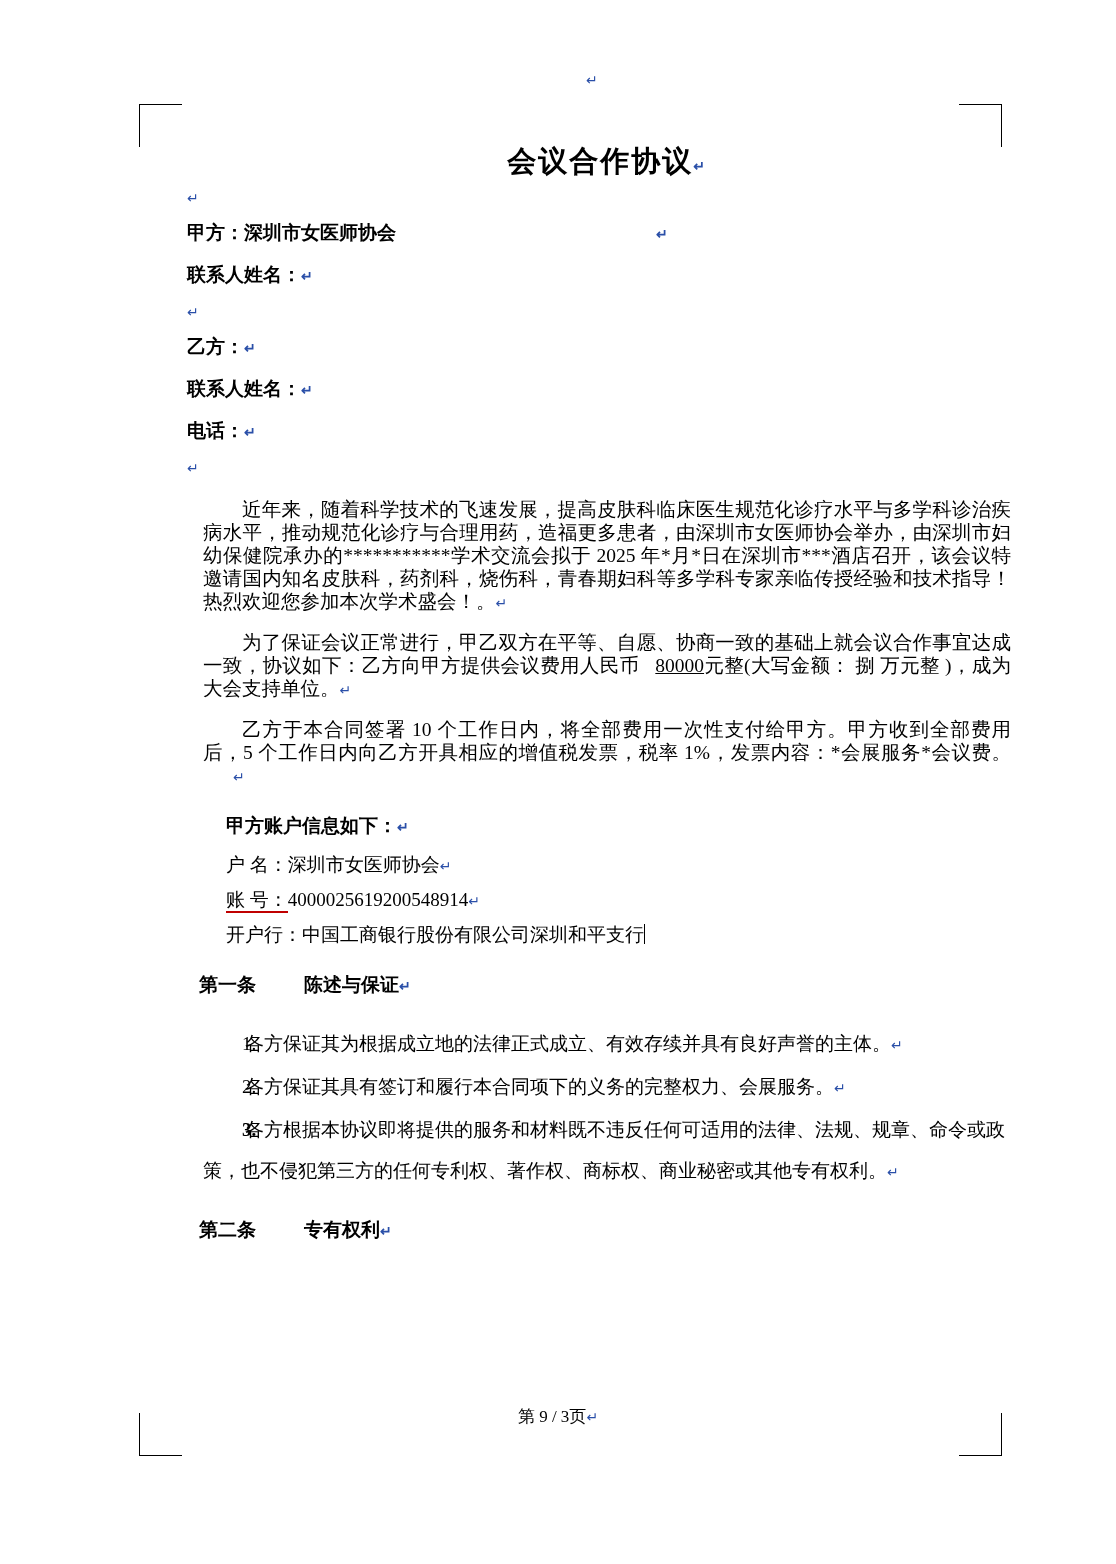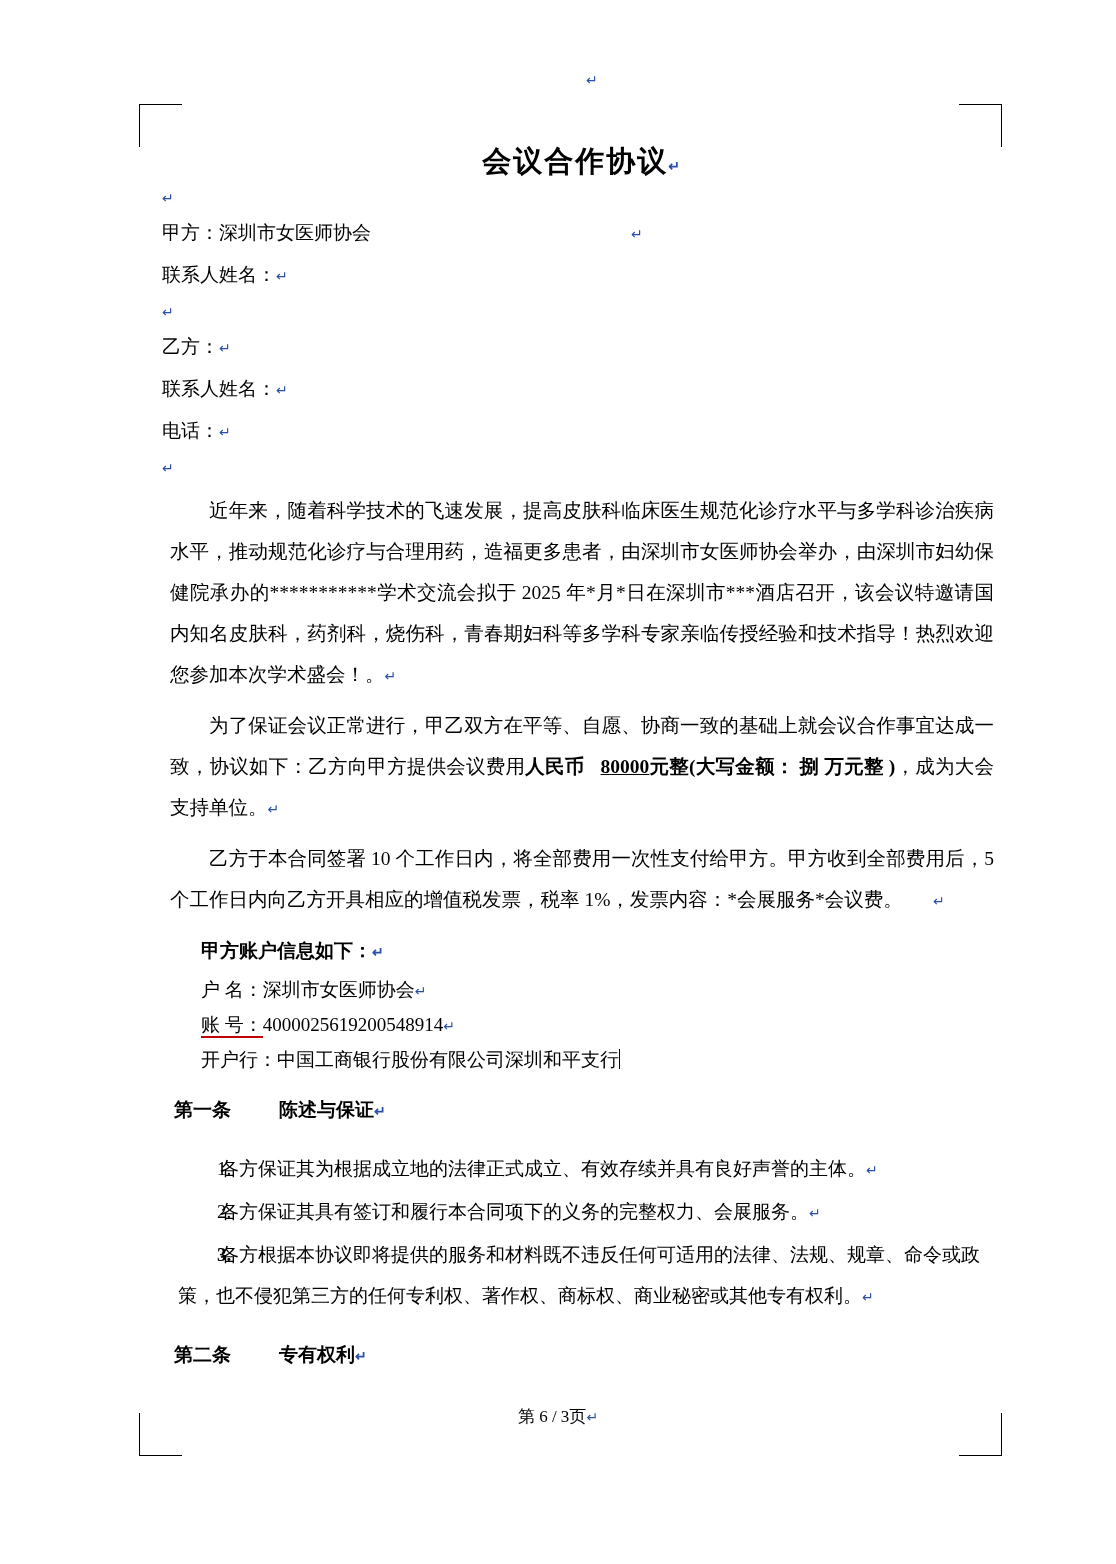--- a/index.html
+++ b/index.html
@@ -28,21 +28,21 @@
     width: 42px;
     height: 42px;
   }
   .crop.tl { left: 139px; top: 104px; border-left: 1px solid #000; border-top: 1px solid #000; }
   .crop.tr { left: 959px; top: 104px; border-right: 1px solid #000; border-top: 1px solid #000; }
   .crop.bl { left: 139px; top: 1413px; border-left: 1px solid #000; border-bottom: 1px solid #000; }
   .crop.br { left: 959px; top: 1413px; border-right: 1px solid #000; border-bottom: 1px solid #000; }
 
   .content {
     position: absolute;
-    left: 162px;
+    left: 187px;
     top: 120px;
     width: 840px;
   }
 
   .pilcrow {
     color: #2a4fa8;
     font-family: "Liberation Sans", sans-serif;
     font-size: 14px;
     vertical-align: baseline;
   }
@@ -57,43 +57,43 @@
   }
 
   .blankline {
     height: 30px;
     font-size: 19px;
     line-height: 30px;
   }
 
   .fieldline {
     font-size: 19px;
-    font-weight: normal;
+    font-weight: bold;
     line-height: 42px;
     height: 42px;
     white-space: nowrap;
   }
   .fieldline .tabgap {
     display: inline-block;
     width: 260px;
   }
   .fieldline .tabgap2 {
     display: inline-block;
     width: 190px;
   }
 
   p.body {
     font-size: 19.5px;
-    line-height: 41px;
-    margin: 8px;
+    line-height: 23px;
+    margin: 16px;
     text-align: justify;
     text-indent: 39px;
   }
 
-  .bold { font-weight: bold; }
+  .bold { font-weight: normal; }
   .uline { text-decoration: underline; padding-left: 16px; }
 
   .acct-head {
     font-size: 19px;
     font-weight: bold;
     line-height: 41px;
     margin: 0;
     text-indent: 39px;
   }
   .acct-line {
@@ -210,15 +210,15 @@
     <ol class="items">
       <li><span class="itemnum">1.</span><span>各方保证其为根据成立地的法律正式成立、有效存续并具有良好声誉的主体。</span><span class="pilcrow">↵</span></li>
       <li><span class="itemnum">2.</span><span>各方保证其具有签订和履行本合同项下的义务的完整权力、会展服务。</span><span class="pilcrow">↵</span></li>
       <li><span class="itemnum item-bold">3.</span><span>各方根据本协议即将提供的服务和材料既不违反任何可适用的法律、法规、规章、命令或政策，也不侵犯第三方的任何专利权、著作权、商标权、商业秘密或其他专有权利。</span><span class="pilcrow">↵</span></li>
     </ol>
 
     <p class="clause"><span>第二条</span><span class="gap"></span><span>专有权利</span><span class="pilcrow">↵</span></p>
 
   </div>
 
-  <div class="footer"><span>第 6 / 3页</span><span class="pilcrow">↵</span></div>
+  <div class="footer"><span>第 9 / 3页</span><span class="pilcrow">↵</span></div>
 
 </div>
 
 </body></html>

